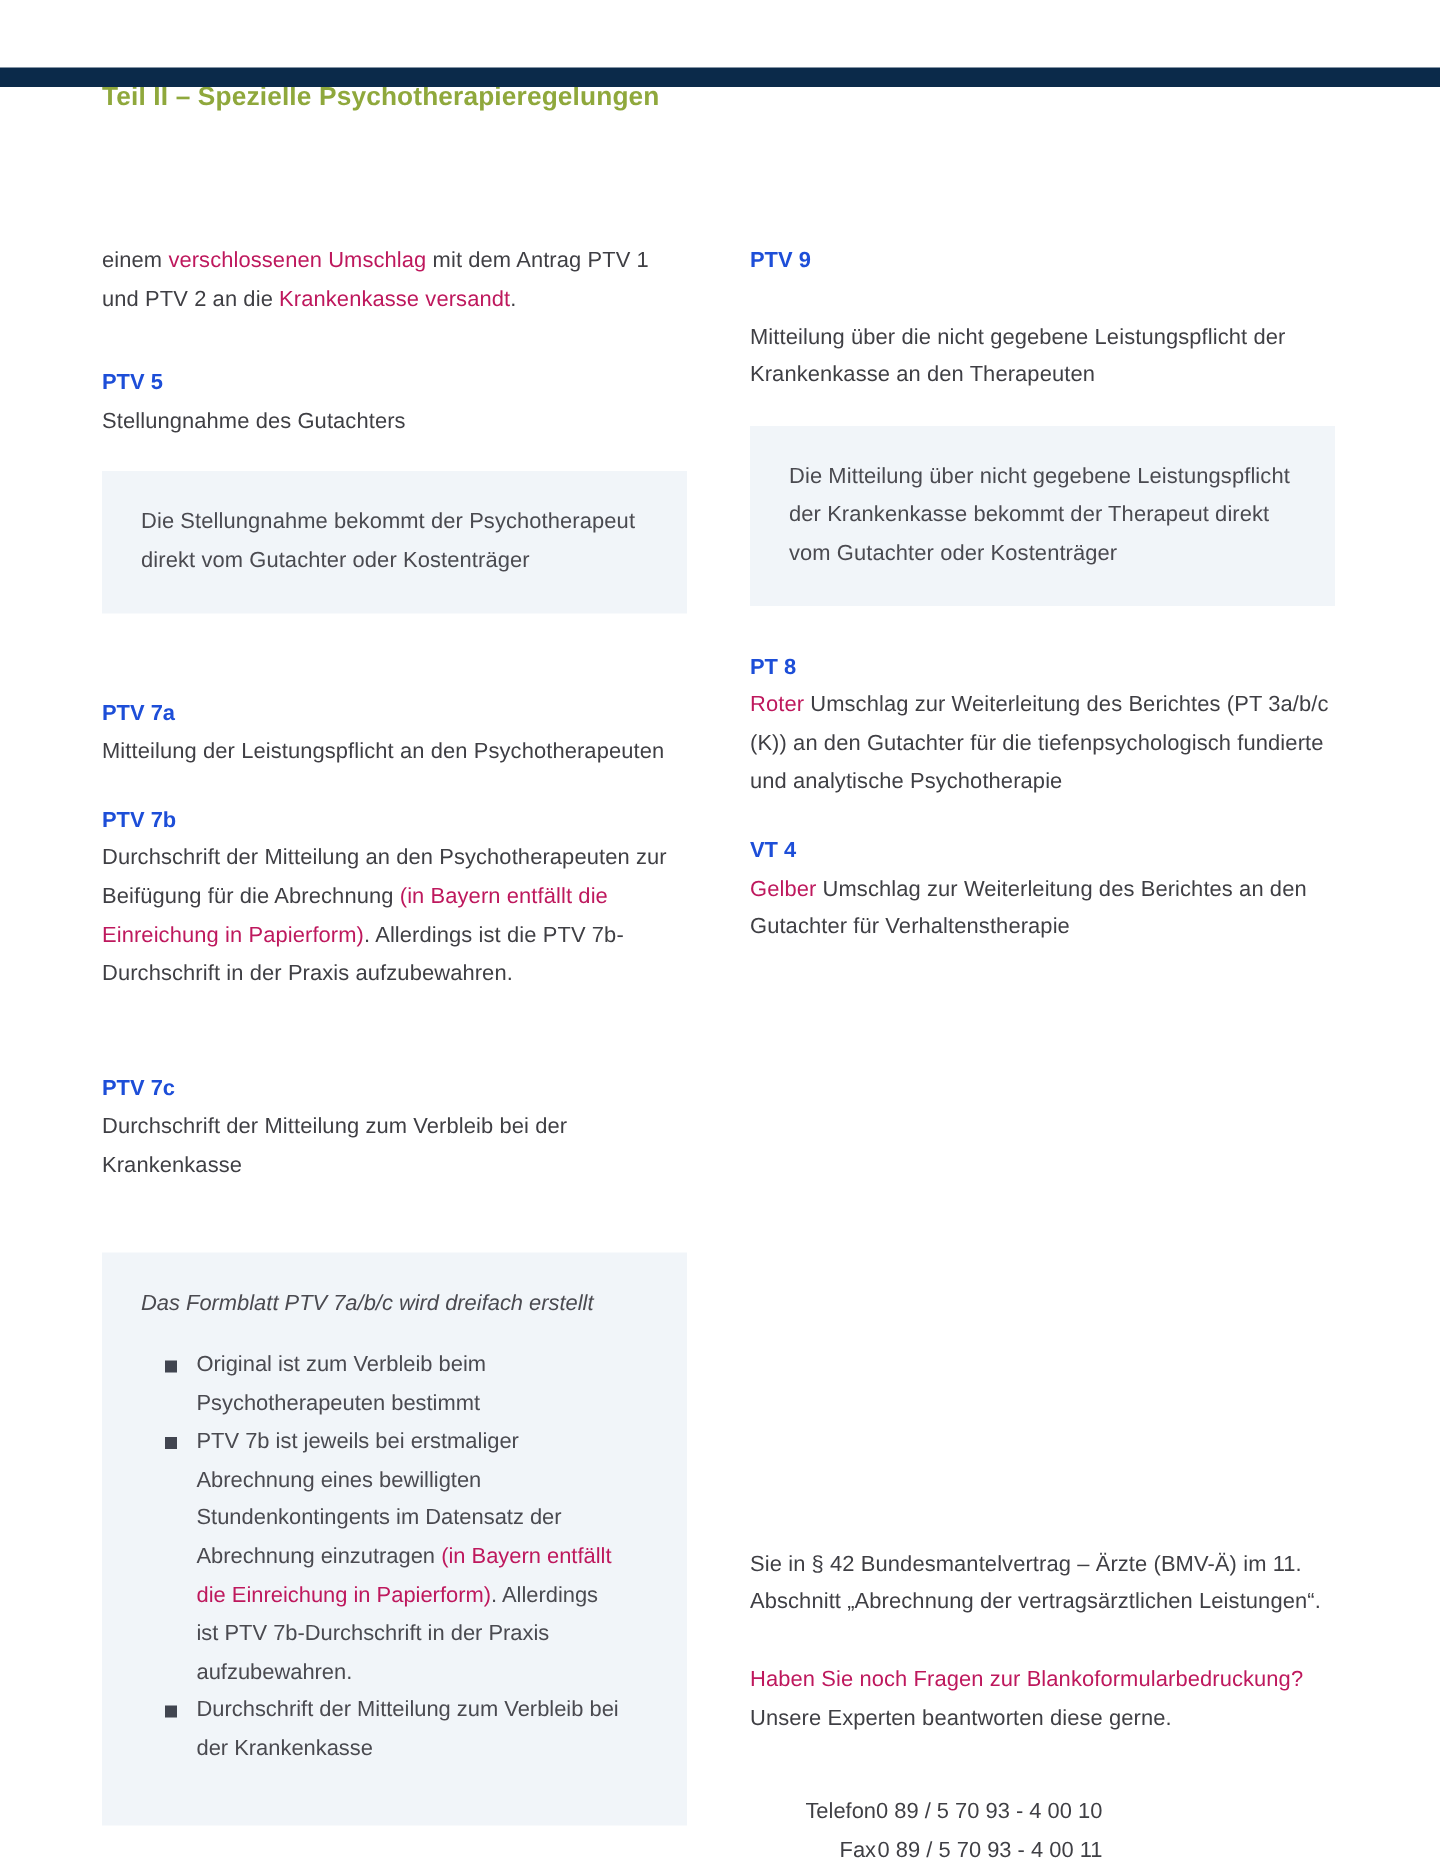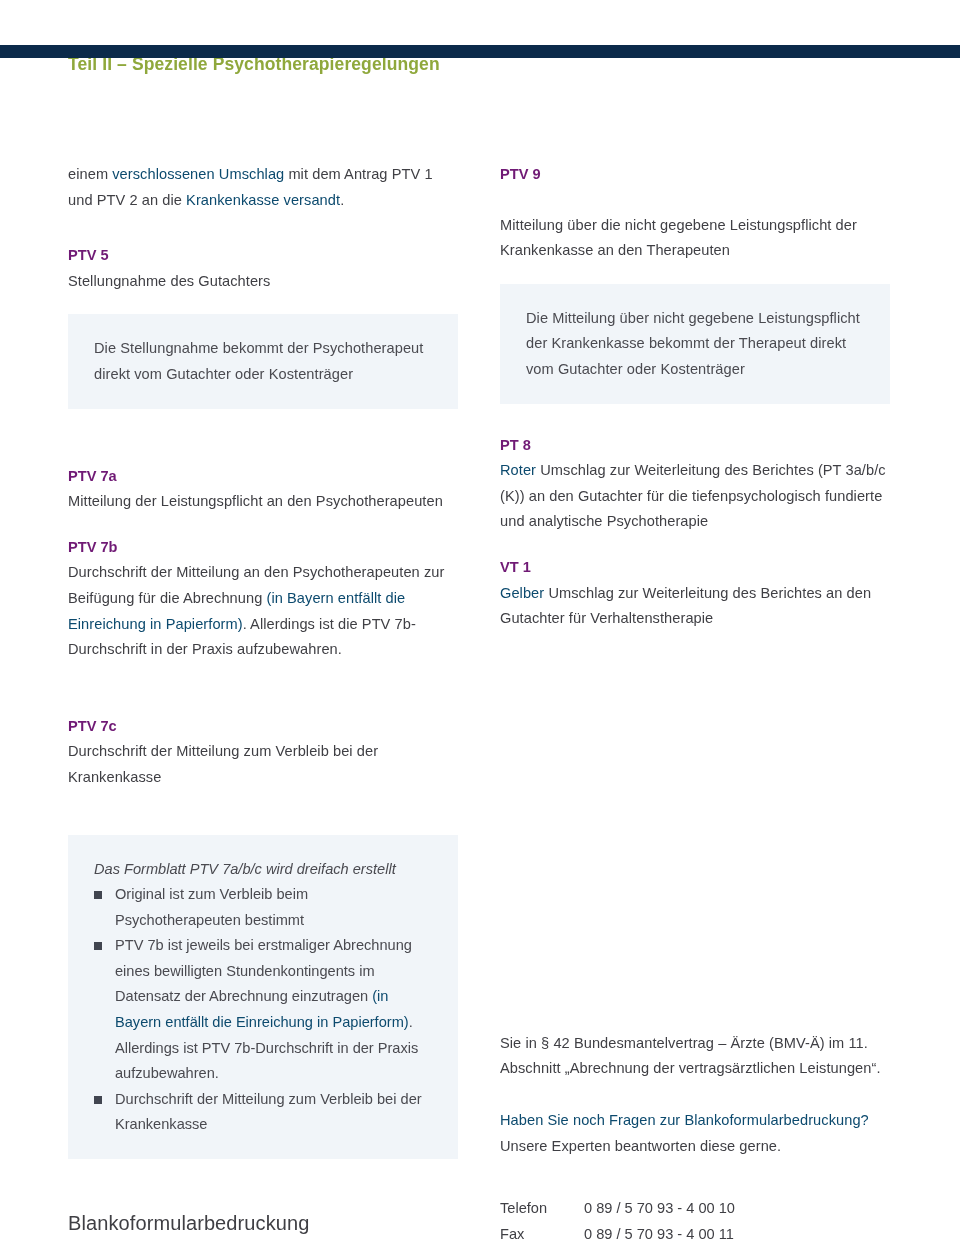--- a/index.html
+++ b/index.html
@@ -62,25 +62,25 @@
     font-size: 14.6px;
     line-height: 25.6px;
     color: #3f3f44;
     margin: 0;
     letter-spacing: 0.005em;
   }
   .form-label {
     font-size: 14.6px;
     line-height: 25.6px;
     font-weight: 700;
-    color: #701a75;
+    color: #1d4ed8;
     margin: 0;
   }
   .accent {
-    color: #0c4a6e;
+    color: #be185d;
   }
   .spacer-sm { height: 20px; }
   .spacer-md { height: 30px; }
 
   
   .callout {
     background: #f1f5f9;
     box-sizing: border-box;
     padding: 22px 26px 21px 26px;
   }
@@ -89,21 +89,21 @@
   }
   .callout-title {
     font-size: 14.6px;
     line-height: 25.6px;
     color: #4a4a50;
     margin: 0;
     font-style: italic;
   }
   ul.callout-list {
     list-style: none;
-    margin: 0;
+    margin: 16px;
     padding: 0;
   }
   ul.callout-list li {
     position: relative;
     padding-left: 21px;
     font-size: 14.6px;
     line-height: 25.6px;
     color: #4a4a50;
   }
   .bullet-square {
@@ -129,20 +129,21 @@
   
   .contact-table {
     border-collapse: collapse;
     font-size: 14.6px;
     line-height: 25.6px;
     color: #3f3f44;
   }
   .contact-table td {
     padding: 0;
     vertical-align: top;
+    text-align: right;
   }
   .contact-label { width: 84px; }
 
   
   .folio {
     position: absolute;
     left: 68px;
     top: 1248px;
     font-size: 14.6px;
     color: #6d6d73;
@@ -227,21 +228,21 @@
       <p class="para">Die Mitteilung über nicht gegebene Leistungspflicht der Krankenkasse bekommt der Therapeut direkt vom Gutachter oder Kostenträger</p>
     </div>
 
     <div style="height:29px"></div>
 
     <p class="form-label">PT 8</p>
     <p class="para"><span class="accent">Roter</span><span> Umschlag zur Weiterleitung des Berichtes (PT 3a/b/c (K)) an den Gutachter für die tiefenpsychologisch fundierte und analytische Psychotherapie</span></p>
 
     <div class="spacer-sm"></div>
 
-    <p class="form-label">VT 1</p>
+    <p class="form-label">VT 4</p>
     <p class="para"><span class="accent">Gelber</span><span> Umschlag zur Weiterleitung des Berichtes an den Gutachter für Verhaltenstherapie</span></p>
 
     <div style="height:399px"></div>
 
     <p class="para">Sie in § 42 Bundesmantelvertrag – Ärzte (BMV-Ä) im 11. Abschnitt „Abrechnung der vertragsärztlichen Leistungen“.</p>
 
     <div style="height:26px"></div>
 
     <p class="para accent">Haben Sie noch Fragen zur Blankoformularbedruckung?</p>
     <p class="para">Unsere Experten beantworten diese gerne.</p>

